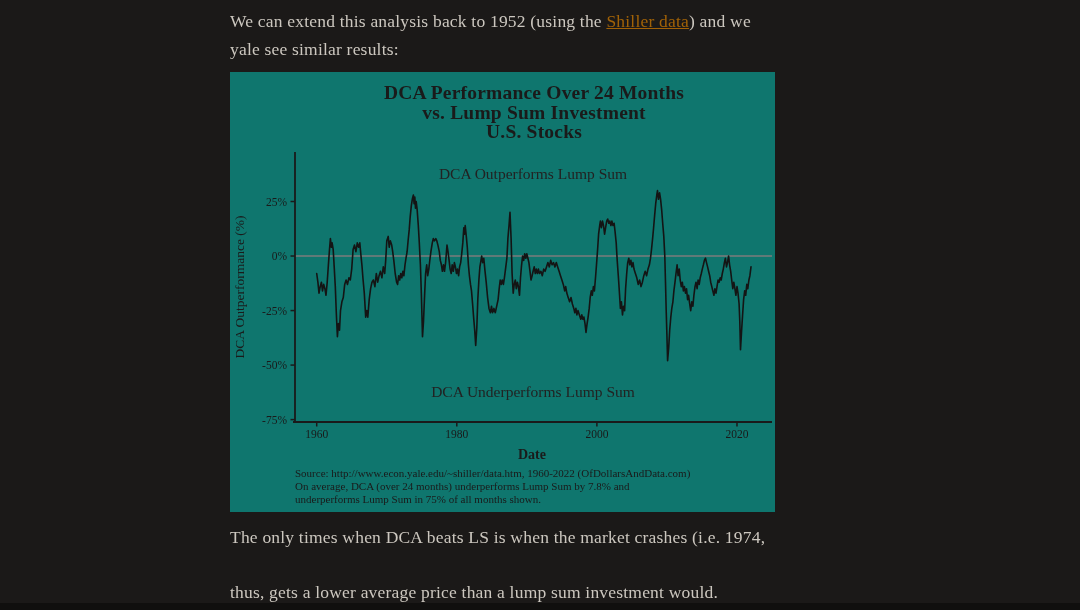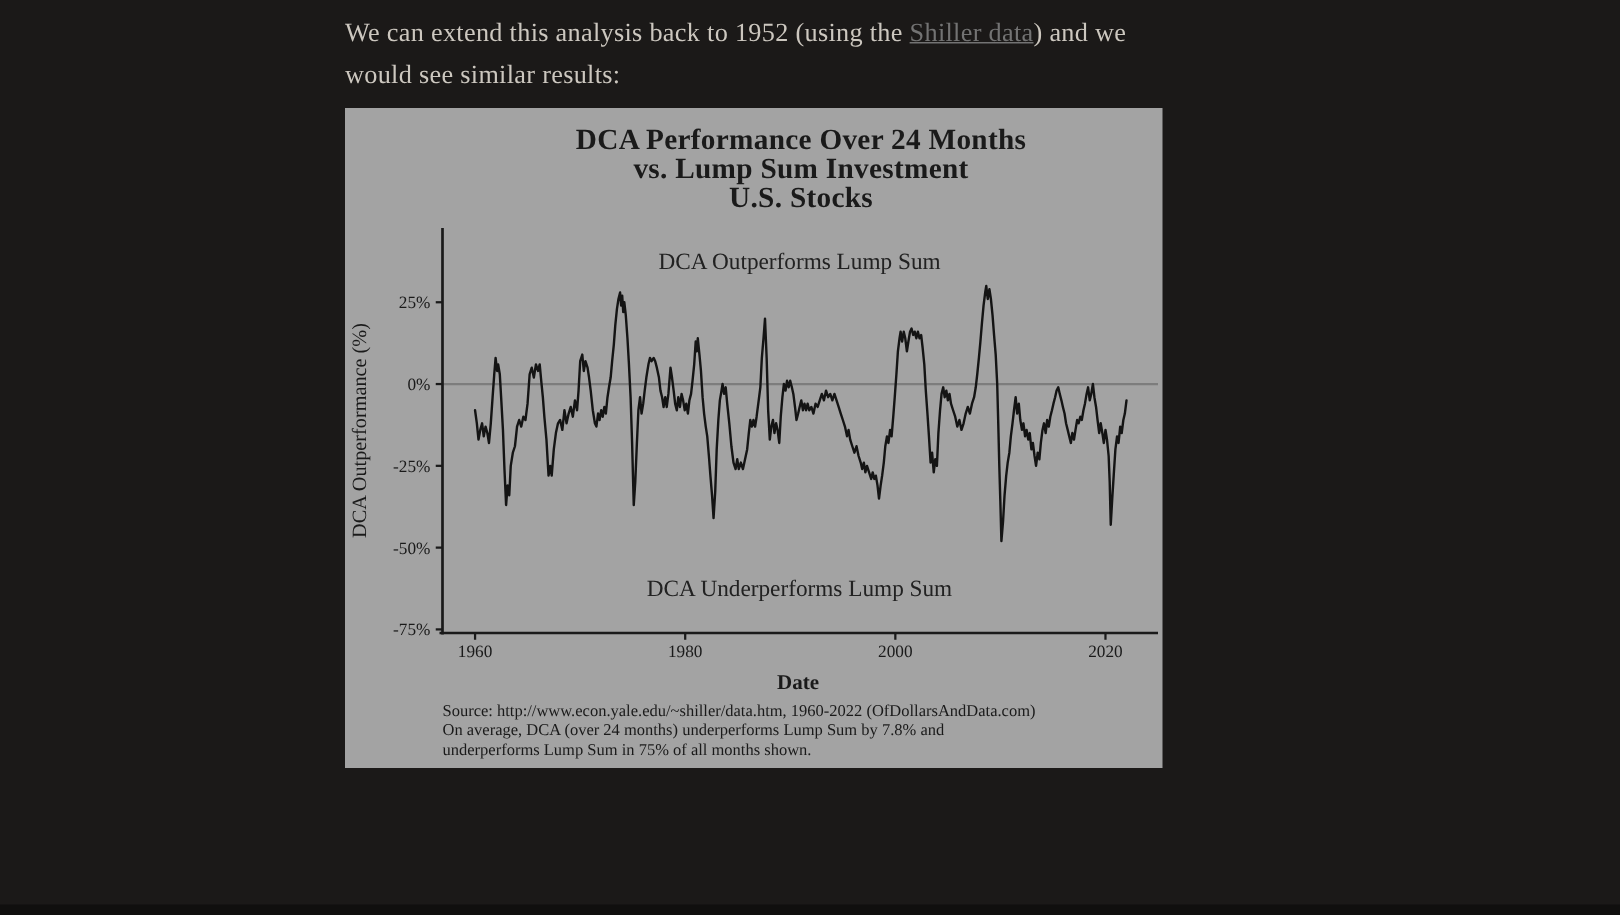--- a/index.html
+++ b/index.html
@@ -5,38 +5,38 @@
   html,body{margin:0;padding:0;}
   body{
     width:1080px;height:610px;position:relative;overflow:hidden;
     background:#1b1918;
     font-family:"Liberation Serif","DejaVu Serif",serif;
   }
   .prose{
     position:absolute;left:230px;color:#ccc7bf;
     font-size:17.5px;line-height:27.6px;letter-spacing:.2px;
   }
-  .prose a{color:#737373;text-decoration:underline;cursor:pointer;}
+  .prose a{color:#a16207;text-decoration:underline;cursor:pointer;}
   #intro{top:8px;width:600px;}
   #outro{top:524px;width:600px;}
   #chart-panel{
     position:absolute;left:230px;top:72px;width:545px;height:440px;
-    background:#a3a3a3;
+    background:#0f766e;
   }
   #chart-svg{position:absolute;left:0;top:0;}
   .bottom-bar{
     position:absolute;left:0;bottom:0;width:1080px;height:7px;background:#100f0e;
   }
 </style>
 </head>
 <body>
 
 <div id="intro" class="prose">
   <span>We can extend this analysis back to 1952 (using the </span><a>Shiller data</a><span>) and we</span><br>
-  <span>would see similar results:</span>
+  <span>yale see similar results:</span>
 </div>
 
 <div id="chart-panel">
   <svg id="chart-svg" width="545" height="440" viewBox="0 0 545 440">
       <text x="304" y="27" font-family="&quot;Liberation Serif&quot;,&quot;DejaVu Serif&quot;,serif" font-size="19.5" fill="#1a1a1a" text-anchor="middle" font-weight="bold" letter-spacing="0.2">DCA Performance Over 24 Months</text>
       <text x="304" y="46.5" font-family="&quot;Liberation Serif&quot;,&quot;DejaVu Serif&quot;,serif" font-size="19.5" fill="#1a1a1a" text-anchor="middle" font-weight="bold" letter-spacing="0.2">vs. Lump Sum Investment</text>
       <text x="304" y="66" font-family="&quot;Liberation Serif&quot;,&quot;DejaVu Serif&quot;,serif" font-size="19.5" fill="#1a1a1a" text-anchor="middle" font-weight="bold" letter-spacing="0.2">U.S. Stocks</text>
       <line x1="65" y1="184.03069466882067" x2="542" y2="184.03069466882067" stroke="#7d7d7d" stroke-width="1.5"></line>
       <line x1="65" y1="80" x2="65" y2="351" stroke="#1a1a1a" stroke-width="1.8"></line>
       <line x1="63" y1="350" x2="542" y2="350" stroke="#1a1a1a" stroke-width="1.8"></line>
@@ -63,17 +63,18 @@
       <text x="303" y="107" font-family="&quot;Liberation Serif&quot;,&quot;DejaVu Serif&quot;,serif" font-size="15.5" fill="#222" text-anchor="middle">DCA Outperforms Lump Sum</text>
       <text x="303" y="325" font-family="&quot;Liberation Serif&quot;,&quot;DejaVu Serif&quot;,serif" font-size="15.5" fill="#222" text-anchor="middle">DCA Underperforms Lump Sum</text>
       <polyline points="86.7,201.5 87.9,210.2 89.0,221.1 90.2,214.6 91.4,210.2 92.5,218.9 93.7,212.4 94.9,216.7 96.0,223.3 97.2,210.2 98.4,192.8 99.5,177.5 100.4,166.6 101.4,175.3 102.1,170.9 103.2,177.5 104.2,194.9 105.3,214.6 106.3,240.7 107.4,264.7 108.4,251.6 109.5,258.2 110.5,238.6 111.9,229.8 113.3,225.5 114.7,212.4 116.1,208.0 117.5,212.4 118.9,205.8 120.3,208.0 121.7,197.1 123.1,177.5 124.5,173.1 125.9,179.7 127.3,170.9 128.7,175.3 129.8,170.9 130.8,181.8 131.9,192.8 132.9,205.8 134.3,221.1 135.7,245.1 136.8,238.6 137.8,245.1 139.2,227.6 140.6,216.7 142.0,210.2 143.4,208.0 144.9,214.6 146.3,201.5 147.7,210.2 149.1,203.7 150.5,199.3 151.9,205.8 153.3,194.9 154.7,201.5 155.7,188.4 156.8,168.8 158.2,164.4 159.2,175.3 160.3,168.8 161.7,173.1 162.7,179.7 163.8,188.4 165.2,201.5 166.6,210.2 167.6,212.4 168.7,203.7 169.7,208.0 170.8,201.5 171.8,205.8 172.9,199.3 173.9,203.7 175.0,192.8 176.0,186.2 177.1,179.7 178.1,168.8 179.2,157.9 180.2,144.8 181.3,133.9 182.3,127.3 183.4,123.0 184.1,131.7 184.8,125.1 185.5,136.1 186.2,129.5 187.2,138.2 188.3,153.5 189.3,170.9 190.4,192.8 191.4,223.3 192.5,264.7 193.5,249.5 194.6,223.3 195.6,201.5 196.7,192.8 197.7,203.7 198.8,197.1 199.8,188.4 200.9,179.7 202.3,170.9 203.3,166.6 204.4,168.8 205.8,166.6 206.8,168.8 207.9,173.1 209.3,179.7 210.3,188.4 211.4,192.8 212.4,199.3 213.5,192.8 214.5,199.3 215.6,190.6 217.0,173.1 218.0,179.7 219.1,188.4 220.1,197.1 221.2,201.5 222.2,192.8 223.3,199.3 224.4,190.6 225.4,194.9 226.5,201.5 227.5,197.1 228.6,203.7 229.6,194.9 230.7,190.6 231.7,181.8 232.8,170.9 233.8,155.7 234.5,162.2 235.2,153.5 236.3,164.4 237.3,175.3 238.4,192.8 239.4,203.7 240.5,212.4 241.5,218.9 242.6,232.0 243.6,245.1 244.7,258.2 245.7,273.4 246.8,256.0 247.8,227.6 248.9,208.0 249.9,194.9 251.0,188.4 251.7,184.0 252.7,190.6 253.8,186.2 254.8,197.1 256.2,210.2 257.6,225.5 259.0,236.4 260.4,240.7 261.5,234.2 262.5,240.7 263.9,236.4 265.3,240.7 266.7,234.2 268.1,227.6 269.2,216.7 270.2,208.0 271.3,212.4 272.3,208.0 273.4,212.4 274.4,205.8 275.8,194.9 276.9,186.2 277.9,166.6 279.0,153.5 280.0,140.4 281.1,166.6 282.1,201.5 283.2,221.1 284.2,212.4 285.3,208.0 286.3,216.7 287.4,210.2 288.4,214.6 289.5,223.3 290.5,205.8 291.6,192.8 292.6,184.0 293.7,188.4 294.7,181.8 295.8,186.2 296.8,181.8 297.9,186.2 298.9,190.6 300.0,199.3 301.0,208.0 302.1,203.7 303.1,199.3 304.2,194.9 305.3,201.5 306.3,197.1 307.4,201.5 308.4,197.1 309.5,201.5 310.9,199.3 312.3,203.7 313.7,197.1 315.1,199.3 316.5,194.9 317.9,190.6 319.3,194.9 320.7,188.4 322.1,192.8 323.5,190.6 324.9,194.9 326.3,190.6 327.7,194.9 329.1,199.3 330.5,203.7 331.9,208.0 333.3,212.4 334.7,218.9 335.7,214.6 336.8,221.1 338.2,225.5 339.6,229.8 341.0,225.5 342.4,232.0 343.8,236.4 344.8,240.7 345.9,236.4 346.9,242.9 348.0,238.6 349.4,242.9 350.8,247.3 351.8,242.9 352.9,247.3 353.9,245.1 355.0,251.6 356.0,260.4 357.1,251.6 358.1,245.1 359.2,236.4 360.2,225.5 361.3,218.9 362.3,223.3 363.4,214.6 364.4,218.9 365.5,205.8 366.5,192.8 367.6,177.5 368.6,162.2 369.7,153.5 370.4,149.1 371.4,155.7 372.5,149.1 373.5,153.5 374.6,162.2 375.6,155.7 376.7,149.1 377.7,147.0 378.8,151.3 379.8,149.1 380.9,153.5 381.9,149.1 383.0,153.5 384.1,151.3 385.1,160.0 386.2,170.9 387.2,188.4 388.3,203.7 389.3,218.9 390.4,236.4 391.4,229.8 392.5,242.9 393.5,234.2 394.6,238.6 395.6,216.7 396.7,201.5 397.7,190.6 398.8,186.2 399.8,192.8 400.9,188.4 401.9,194.9 403.0,190.6 404.0,197.1 405.4,201.5 406.8,205.8 408.2,212.4 409.6,208.0 411.0,214.6 412.4,210.2 413.8,203.7 415.2,199.3 416.6,203.7 418.0,197.1 419.4,192.8 420.5,186.2 421.5,177.5 422.6,166.6 423.6,155.7 424.7,142.6 425.7,131.7 426.8,123.0 427.5,118.6 428.5,127.3 429.6,120.8 430.6,127.3 431.7,138.2 432.7,151.3 433.8,164.4 434.8,184.0 435.5,210.2 436.2,238.6 436.9,262.5 437.6,288.7 438.7,275.6 439.7,258.2 440.8,245.1 441.8,236.4 442.9,229.8 443.9,218.9 445.0,210.2 446.0,201.5 447.1,192.8 448.1,203.7 449.2,197.1 450.2,208.0 451.3,214.6 452.3,210.2 453.4,218.9 454.4,214.6 455.5,221.1 456.5,216.7 457.6,227.6 458.6,223.3 459.7,232.0 460.7,238.6 461.8,229.8 462.9,234.2 463.9,223.3 465.0,214.6 466.0,210.2 467.1,216.7 468.1,208.0 469.2,212.4 470.2,205.8 471.3,201.5 472.3,197.1 473.4,192.8 474.4,188.4 475.5,186.2 476.5,190.6 477.6,194.9 478.6,199.3 479.7,203.7 480.7,210.2 481.8,214.6 482.8,218.9 483.9,223.3 484.9,216.7 486.0,221.1 487.0,214.6 488.1,208.0 489.1,210.2 490.2,205.8 491.2,208.0 492.3,201.5 493.3,197.1 494.4,190.6 495.4,186.2 496.5,194.9 497.5,190.6 498.6,184.0 499.6,192.8 500.7,199.3 501.7,208.0 502.8,216.7 503.8,210.2 504.9,216.7 505.9,223.3 507.0,214.6 508.0,221.1 509.1,232.0 509.8,249.5 510.5,277.8 511.5,260.4 512.6,242.9 513.6,227.6 514.7,218.9 515.7,223.3 516.8,212.4 517.8,216.7 518.9,208.0 519.9,203.7 521.0,194.9" fill="none" stroke="#141414" stroke-width="1.6" stroke-linejoin="round" stroke-linecap="round"></polyline>
       <text x="65" y="405" font-family="&quot;Liberation Serif&quot;,&quot;DejaVu Serif&quot;,serif" font-size="11" fill="#1a1a1a">Source:  http://www.econ.yale.edu/~shiller/data.htm, 1960-2022 (OfDollarsAndData.com)</text>
       <text x="65" y="418.2" font-family="&quot;Liberation Serif&quot;,&quot;DejaVu Serif&quot;,serif" font-size="11" fill="#1a1a1a">On average, DCA (over 24 months) underperforms Lump Sum by 7.8% and</text>
       <text x="65" y="431.4" font-family="&quot;Liberation Serif&quot;,&quot;DejaVu Serif&quot;,serif" font-size="11" fill="#1a1a1a">underperforms Lump Sum in 75% of all months shown.</text>
     </svg>
 </div>
 
 <div id="outro" class="prose">
+  <span>The only times when DCA beats LS is when the market crashes (i.e. 1974,</span><br>
   <br>
-  <br>
+  <span>thus, gets a lower average price than a lump sum investment would.</span>
 </div>
 
 <div class="bottom-bar"></div>
 
 </body></html>

